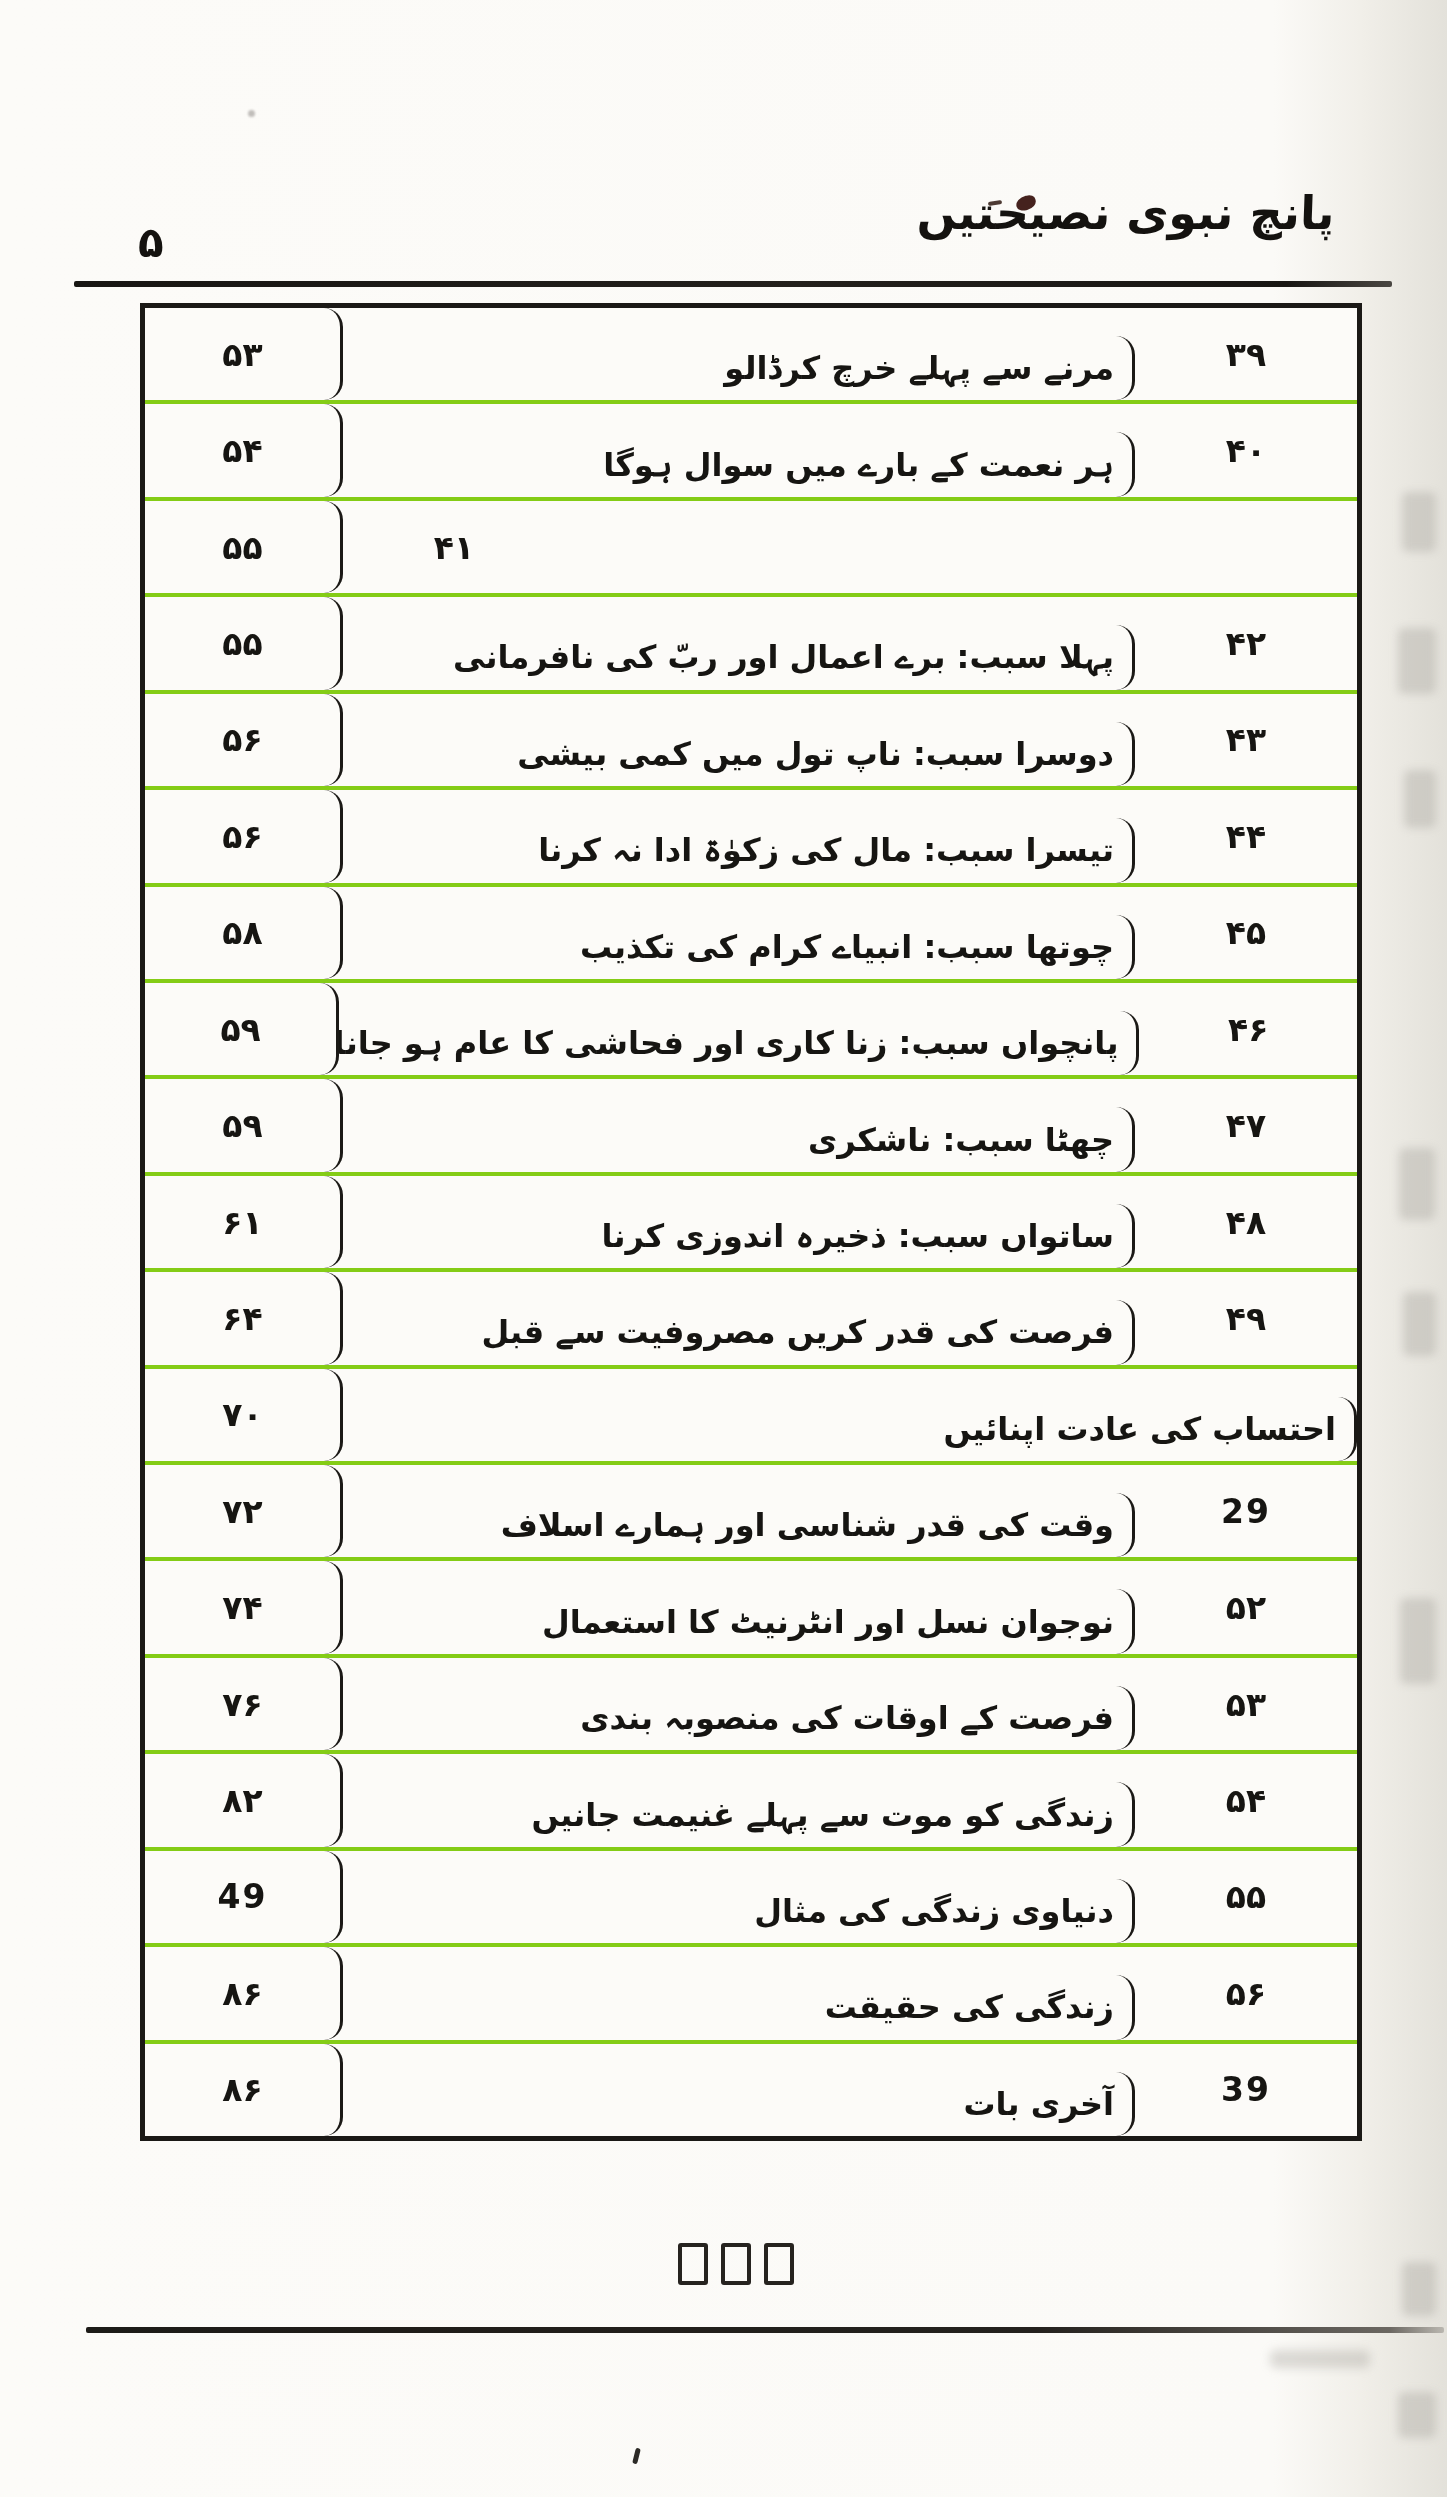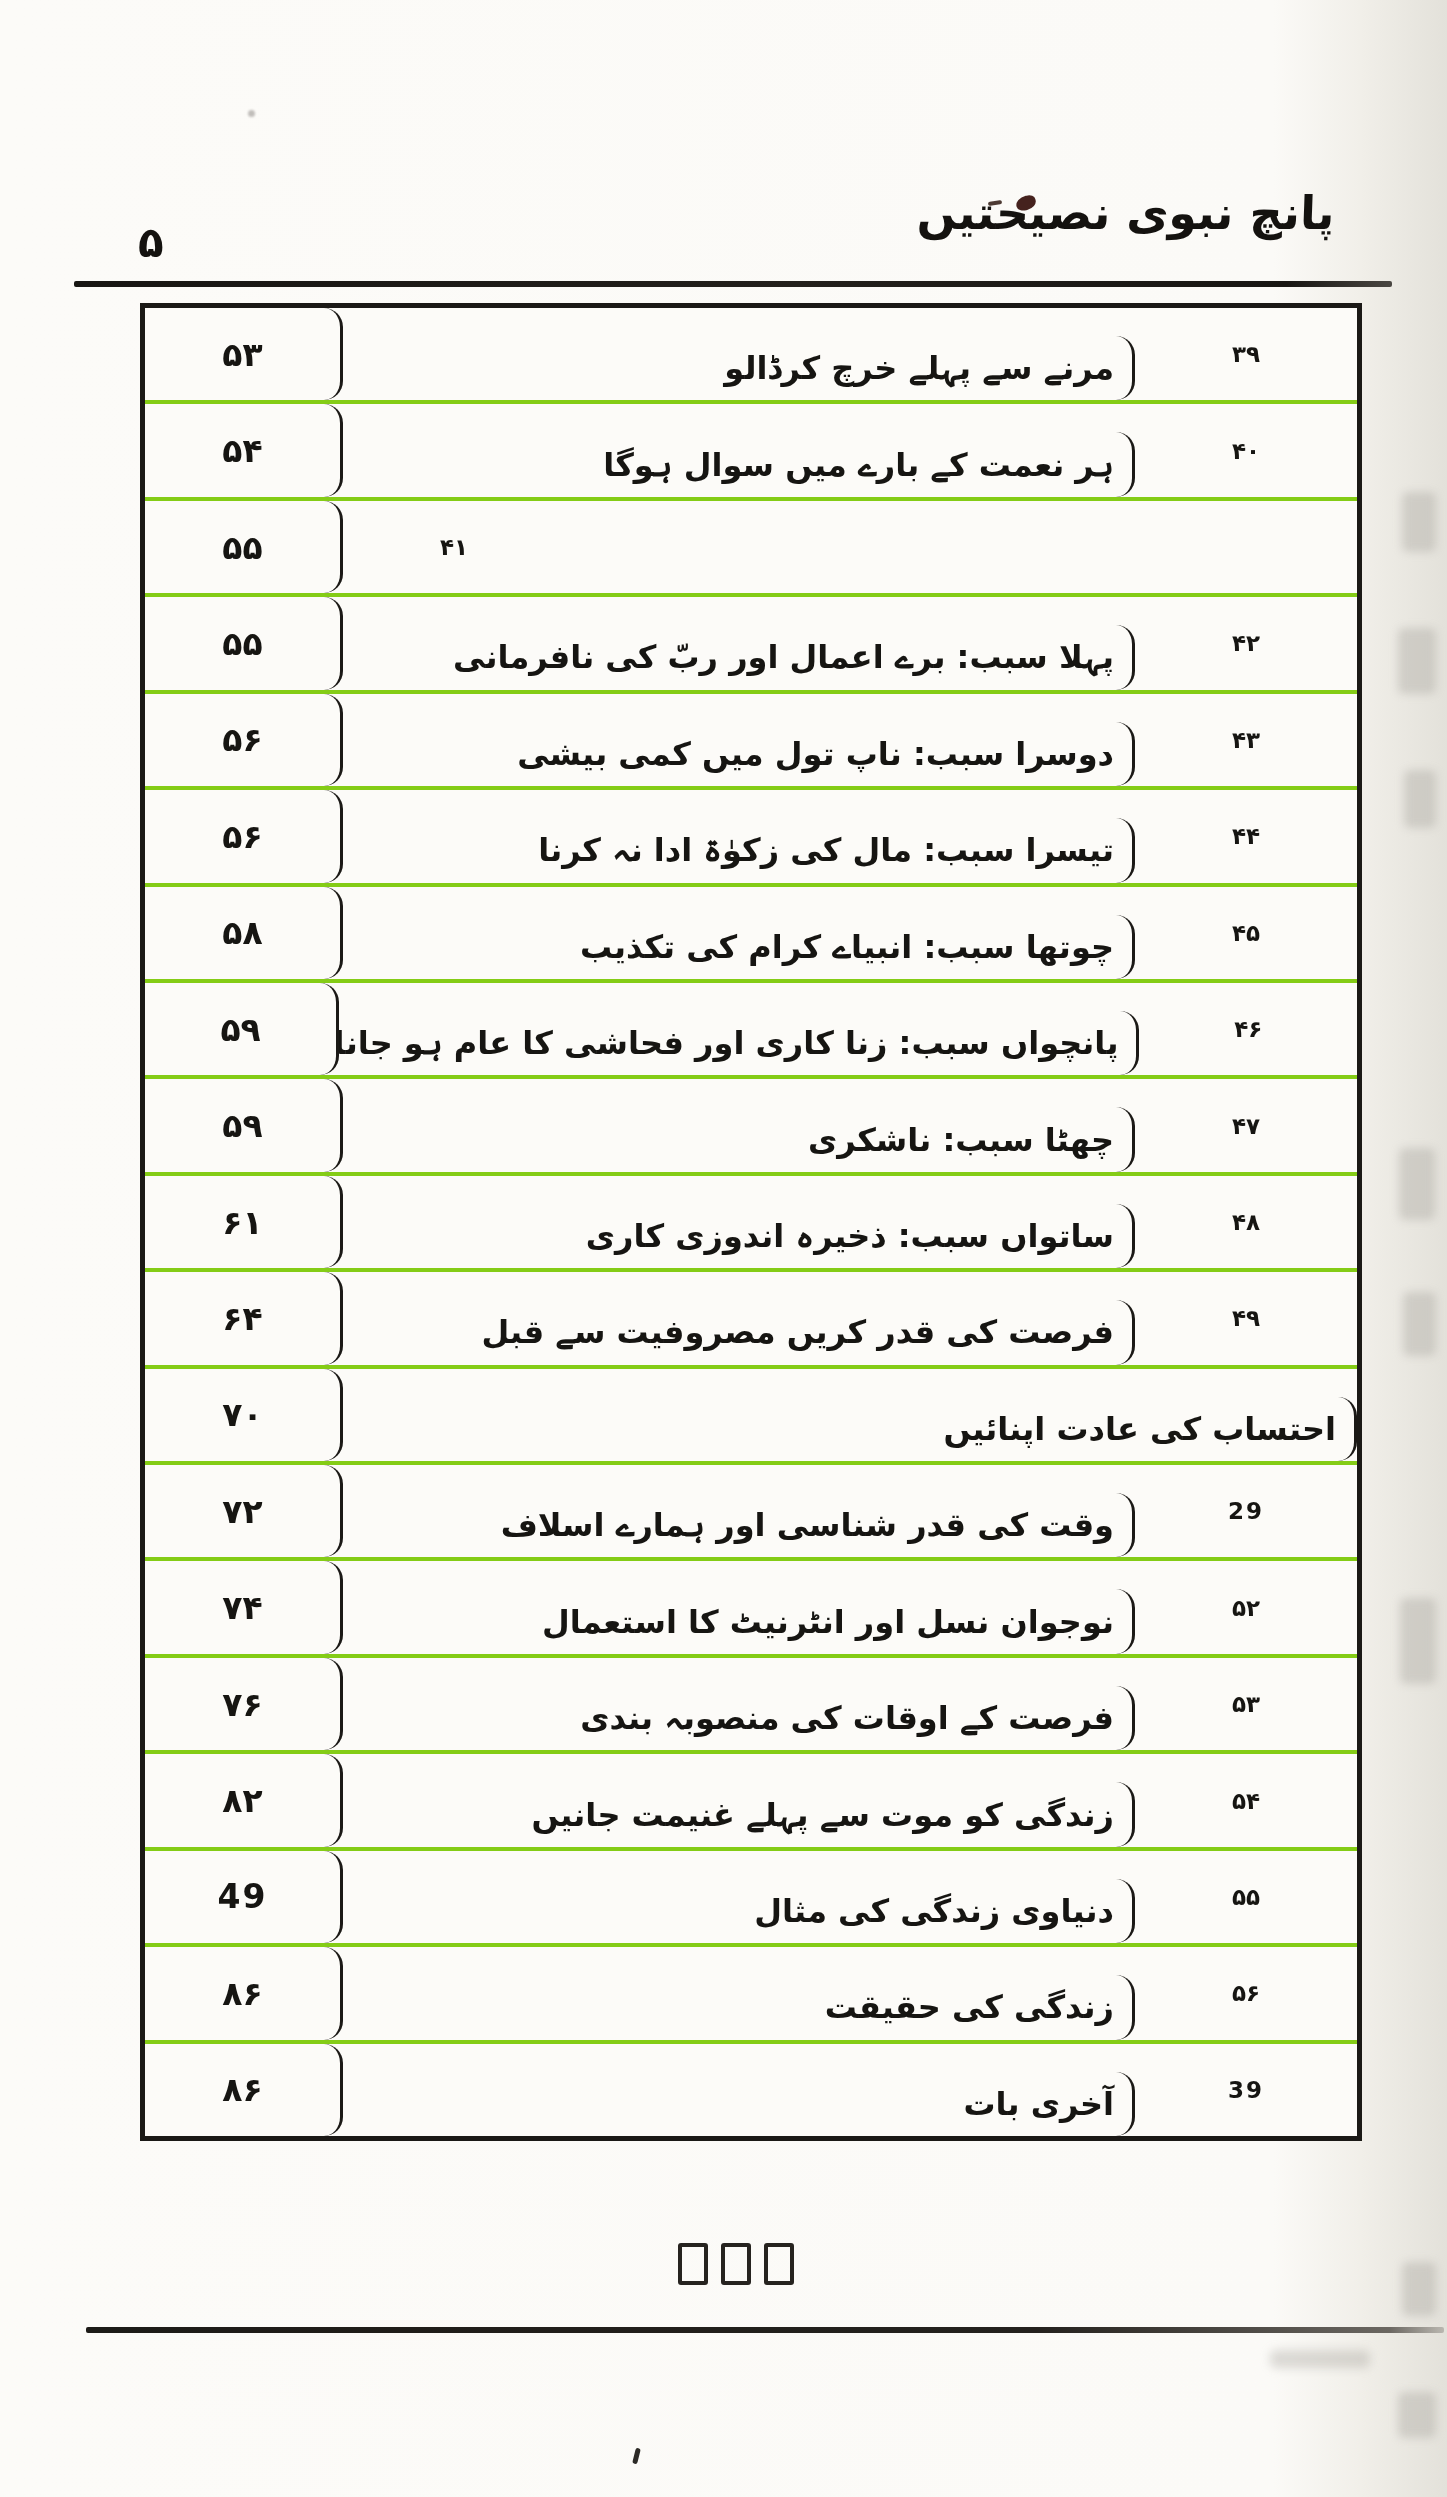--- a/index.html
+++ b/index.html
@@ -95,21 +95,21 @@
     justify-content:flex-start;      
     padding:0 18px 0 10px;
     border-right:3px solid #1b1916;
     font-size:32px;
     white-space:nowrap;
     margin-top:28px;
   }
   .serial-col{
     width:222px;
     justify-content:center;
-    font-size:23px;
+    font-size:33px;
     direction:rtl;
     letter-spacing:2px;
   }
   
   .end-marks{
     position:absolute; left:678px; top:2243px;
     display:flex; gap:13px;
   }
   .end-square{
     width:30px; height:42px;
@@ -205,21 +205,21 @@
     </div>
 
     <div class="toc-row">
       <div class="cell page-col">۵۹</div>
       <div class="cell title-col">چھٹا سبب: ناشکری</div>
       <div class="cell serial-col">۴۷</div>
     </div>
 
     <div class="toc-row">
       <div class="cell page-col">۶۱</div>
-      <div class="cell title-col">ساتواں سبب: ذخیرہ اندوزی کاری</div>
+      <div class="cell title-col">ساتواں سبب: ذخیرہ اندوزی کرنا</div>
       <div class="cell serial-col">۴۸</div>
     </div>
 
     <div class="toc-row">
       <div class="cell page-col">۶۴</div>
       <div class="cell title-col">فرصت کی قدر کریں مصروفیت سے قبل</div>
       <div class="cell serial-col">۴۹</div>
     </div>
 
     <div class="toc-row">

